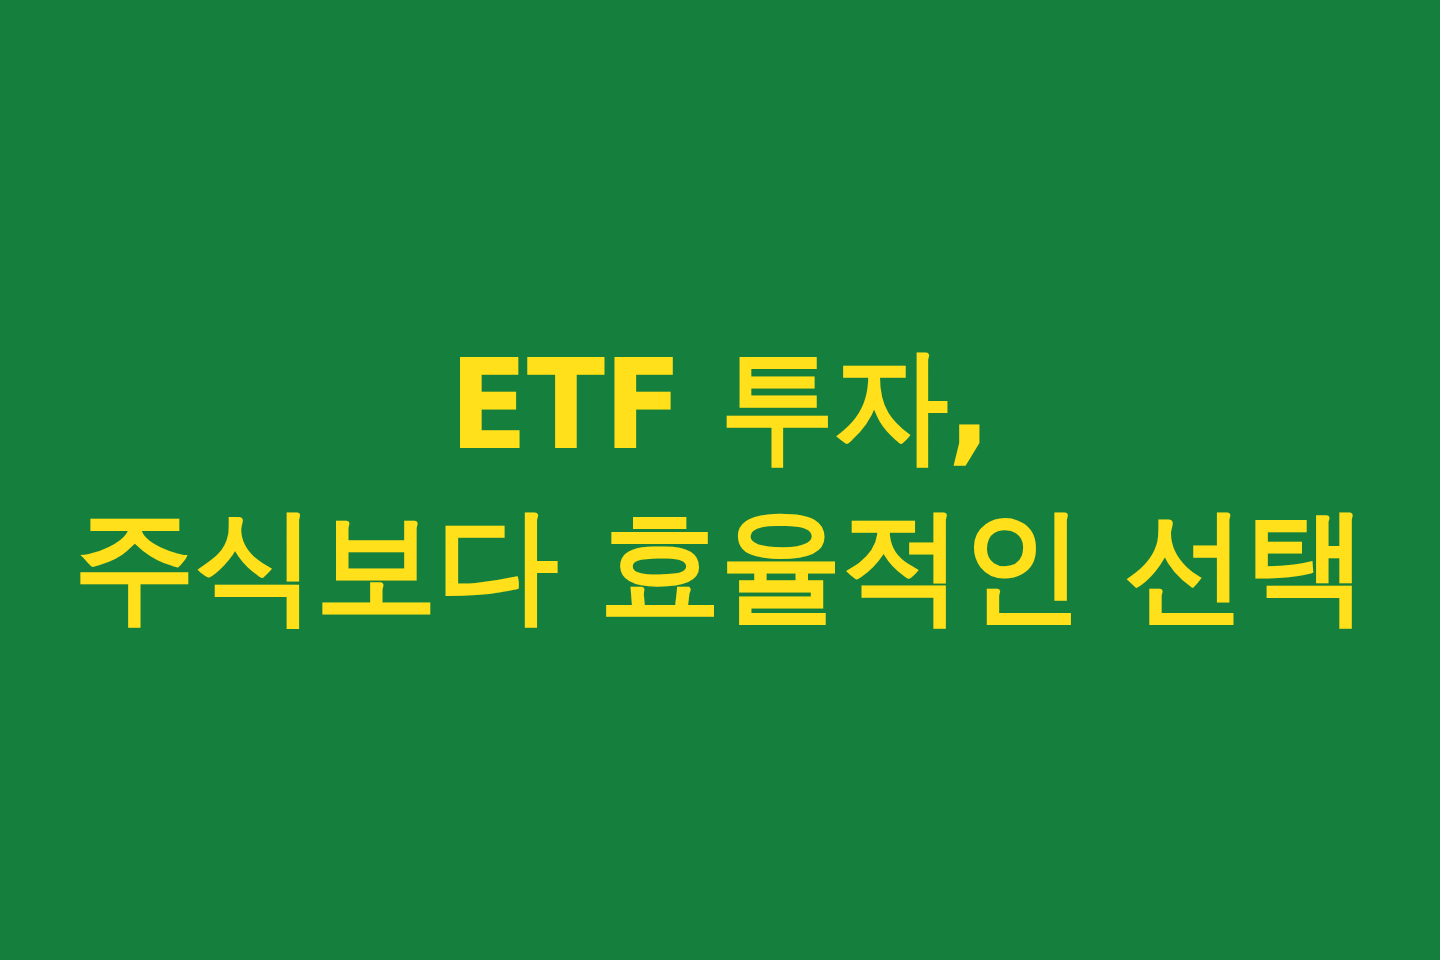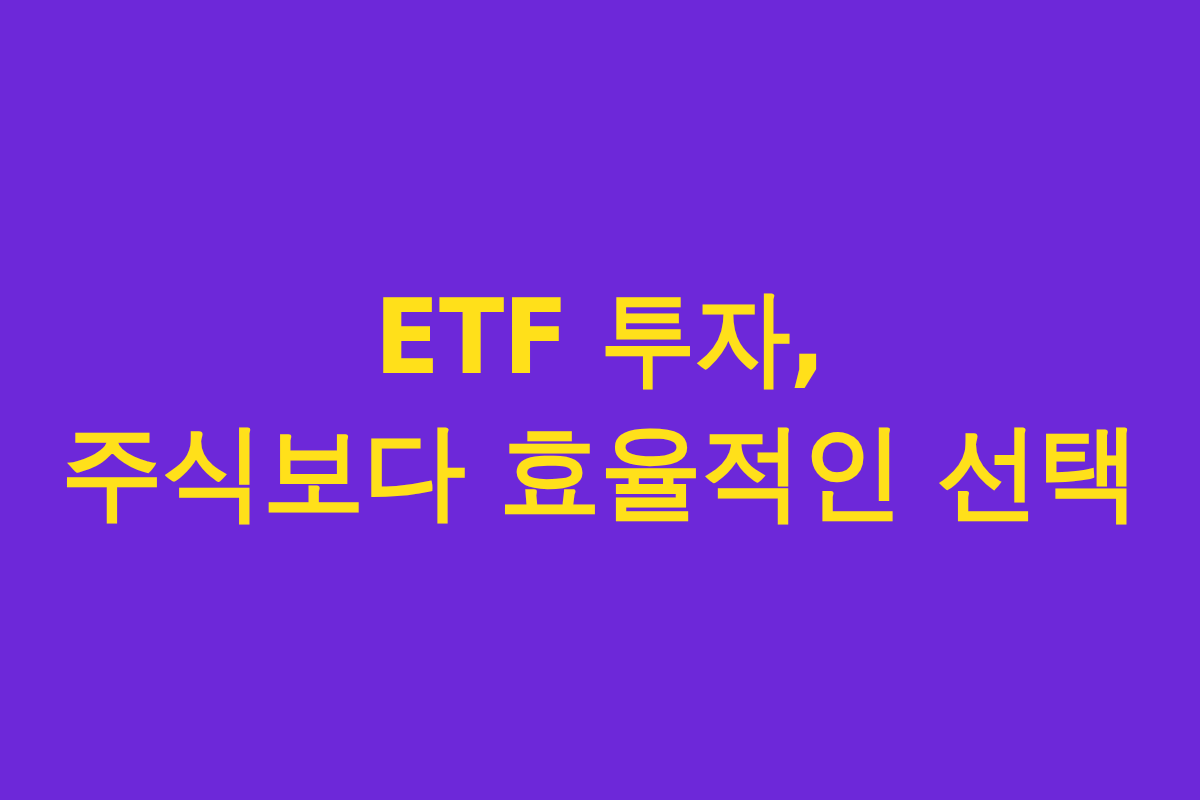--- a/index.html
+++ b/index.html
@@ -61,21 +61,21 @@
   
   #headline-line-2 {
     font-size: 104px;
     transform: scaleX(0.98);
     transform-origin: center center;
   }
 </style>
 </head>
 <body>
 
-<div id="thumbnail-card" style="background-color: #6d28d9;">
+<div id="thumbnail-card" style="background-color: #15803d;">
 
   <div id="headline-block">
 
     <span class="headline-line" id="headline-line-1" style="color: rgb(255, 224, 26);">ETF 투자,</span>
 
     <span class="headline-line" id="headline-line-2" style="color: rgb(255, 224, 26);">주식보다 효율적인 선택</span>
 
   </div>
 </div>
 

